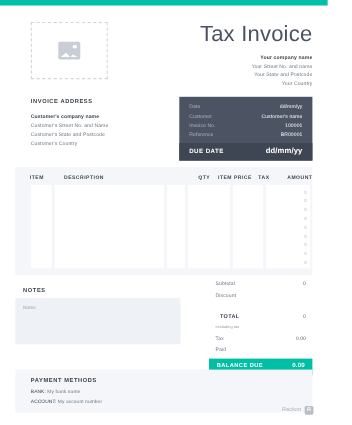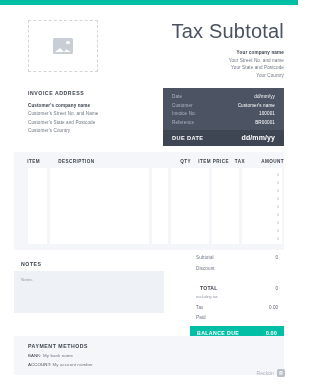--- a/index.html
+++ b/index.html
@@ -115,21 +115,21 @@
 <body>
 
 <div class="page">
 
   <div class="accent-bar"></div>
 
   <div class="header">
     <div class="logo-drop">
       <div class="img-ph"></div>
     </div>
-    <div class="doc-title">Tax Subtotal</div>
+    <div class="doc-title">Tax Invoice</div>
     <div class="company-block">
       <div class="c-name">Your company name</div>
       <div class="c-line">Your Street No. and name</div>
       <div class="c-line">Your State and Postcode</div>
       <div class="c-line">Your Country</div>
     </div>
   </div>
 
   <div class="inv-address">
     <div class="sec-head">INVOICE ADDRESS</div>

